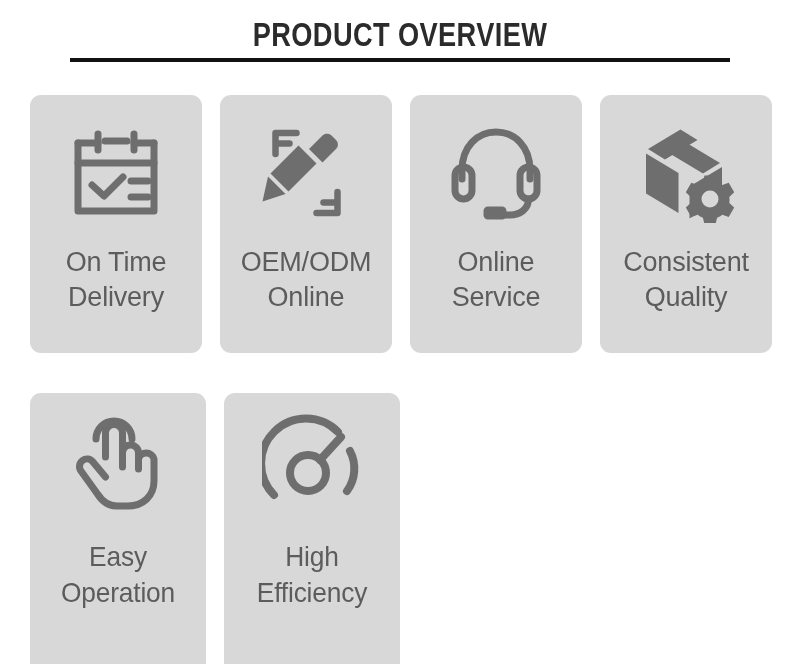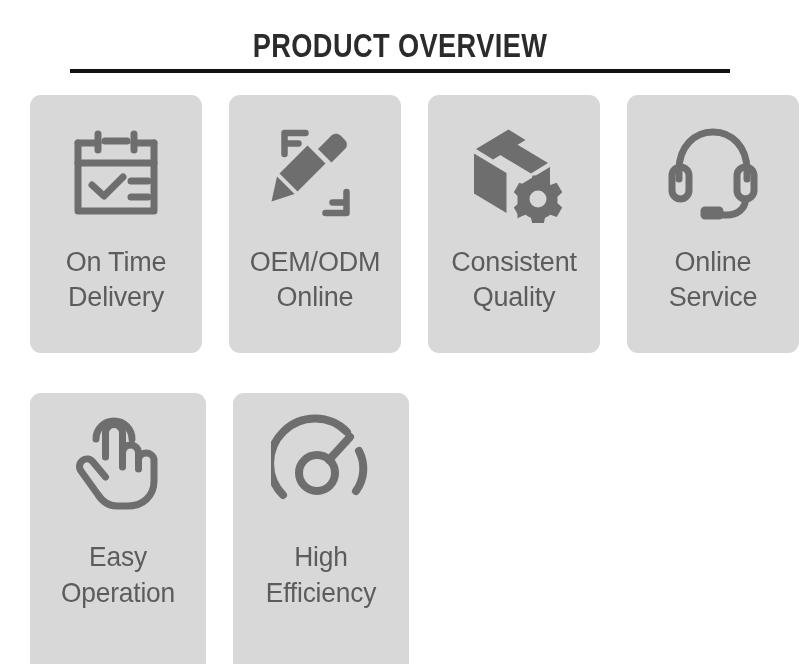--- a/index.html
+++ b/index.html
@@ -17,21 +17,21 @@
     position: relative;
     width: 800px;
     height: 664px;
     box-sizing: border-box;
   }
 
   
   .header {
     position: absolute;
     left: 0;
-    top: 12px;
+    top: 1px;
     width: 700px;
     height: 80px;
   }
   .page-title {
     position: absolute;
     left: 0;
     top: 14px;
     width: 800px;
     text-align: center;
     font-family: "Liberation Sans", sans-serif;
@@ -58,21 +58,21 @@
     left: 30px;
     top: 95px;
     width: 740px;
     display: flex;
     flex-direction: column;
     gap: 40px;
   }
   .row {
     display: flex;
     flex-direction: row;
-    gap: 27px;
+    gap: 18px;
   }
   .card {
     width: 176px;
     height: 258px;
     background: #d8d8d8;
     border-radius: 11px;
     box-sizing: border-box;
     display: flex;
     flex-direction: column;
     align-items: center;
@@ -163,54 +163,54 @@
               <path d="M62.5 90.0 L83.5 90.0 L83.5 69.0"></path>
               <path d="M82.5 79.5 L69.5 79.5"></path>
             </g>
           </svg>
         </div>
         <div class="card-label">OEM/ODM Online</div>
       </div>
 
       <div class="card">
         <div class="card-icon">
-          <svg width="104" height="100" viewBox="0 0 104 100" fill="none">
-            <g fill="#6e6e6e">
-
-              <path d="M46.5 6.5 L14.0 26.0 L31.0 36.5 L63.5 17.0 Z"></path>
-
-              <path d="M53.5 20.5 L86.0 40.0 L69.0 50.5 L36.5 31.0 Z"></path>
-
-              <path d="M12.0 30.5 L44.5 50.0 L44.5 90.0 L12.0 70.5 Z"></path>
-
-              <path d="M88.0 44.0 L55.5 63.5 L55.5 95.5 L88.0 76.0 Z"></path>
-            </g>
-
-            <g transform="translate(76,76)">
-              <path fill="#6e6e6e" d="M-5.5 -23.5 h11 l1.6 6.6 a18 18 0 0 1 5.2 3.0 l6.4 -2.3 l5.5 9.5 l-4.9 4.6 a18 18 0 0 1 0 6.0 l4.9 4.6 l-5.5 9.5 l-6.4 -2.3 a18 18 0 0 1 -5.2 3.0 l-1.6 6.6 h-11 l-1.6 -6.6 a18 18 0 0 1 -5.2 -3.0 l-6.4 2.3 l-5.5 -9.5 l4.9 -4.6 a18 18 0 0 1 0 -6.0 l-4.9 -4.6 l5.5 -9.5 l6.4 2.3 a18 18 0 0 1 5.2 -3.0 Z"></path>
-              <circle cx="0" cy="0" r="8.5" fill="#d8d8d8"></circle>
-            </g>
-          </svg>
-        </div>
-        <div class="card-label">Consistent Quality</div>
-      </div>
-
-      <div class="card">
-        <div class="card-icon">
           <svg width="96" height="100" viewBox="0 0 96 100" fill="none" stroke="#6e6e6e" stroke-width="7" stroke-linecap="round" stroke-linejoin="round">
             <path d="M14 56 L14 47 C14 24 29 9 48 9 C67 9 82 24 82 47 L82 56"></path>
             <rect x="7" y="44" width="17" height="32" rx="8.5"></rect>
             <rect x="72" y="44" width="17" height="32" rx="8.5"></rect>
             <path d="M80.5 76 C80.5 86 72 92 62 92 L54 92"></path>
             <path d="M40 85 L54 85 C55.7 85 57 86.3 57 88 L57 92 C57 93.7 55.7 95 54 95 L40 95 C38.3 95 37 93.7 37 92 L37 88 C37 86.3 38.3 85 40 85 Z" fill="#6e6e6e" stroke-width="3"></path>
           </svg>
         </div>
         <div class="card-label">Online Service</div>
       </div>
 
+      <div class="card">
+        <div class="card-icon">
+          <svg width="104" height="100" viewBox="0 0 104 100" fill="none">
+            <g fill="#6e6e6e">
+
+              <path d="M46.5 6.5 L14.0 26.0 L31.0 36.5 L63.5 17.0 Z"></path>
+
+              <path d="M53.5 20.5 L86.0 40.0 L69.0 50.5 L36.5 31.0 Z"></path>
+
+              <path d="M12.0 30.5 L44.5 50.0 L44.5 90.0 L12.0 70.5 Z"></path>
+
+              <path d="M88.0 44.0 L55.5 63.5 L55.5 95.5 L88.0 76.0 Z"></path>
+            </g>
+
+            <g transform="translate(76,76)">
+              <path fill="#6e6e6e" d="M-5.5 -23.5 h11 l1.6 6.6 a18 18 0 0 1 5.2 3.0 l6.4 -2.3 l5.5 9.5 l-4.9 4.6 a18 18 0 0 1 0 6.0 l4.9 4.6 l-5.5 9.5 l-6.4 -2.3 a18 18 0 0 1 -5.2 3.0 l-1.6 6.6 h-11 l-1.6 -6.6 a18 18 0 0 1 -5.2 -3.0 l-6.4 2.3 l-5.5 -9.5 l4.9 -4.6 a18 18 0 0 1 0 -6.0 l-4.9 -4.6 l5.5 -9.5 l6.4 2.3 a18 18 0 0 1 5.2 -3.0 Z"></path>
+              <circle cx="0" cy="0" r="8.5" fill="#d8d8d8"></circle>
+            </g>
+          </svg>
+        </div>
+        <div class="card-label">Consistent Quality</div>
+      </div>
+
     </div>
 
     <div class="row row-2">
 
       <div class="card">
         <div class="card-icon">
           <svg width="98" height="100" viewBox="0 0 98 100" fill="none" stroke="#6e6e6e" stroke-width="7" stroke-linecap="round" stroke-linejoin="round">
             <path d="M27 28 A18 18 0 0 1 63 28"></path>
             <path d="M36.5 46 L36.5 22 A8.5 8.5 0 0 1 53.5 22 L53.5 53"></path>
             <path d="M53.5 56 L53.5 42 A8 8 0 0 1 69.5 42 L69.5 56"></path>

